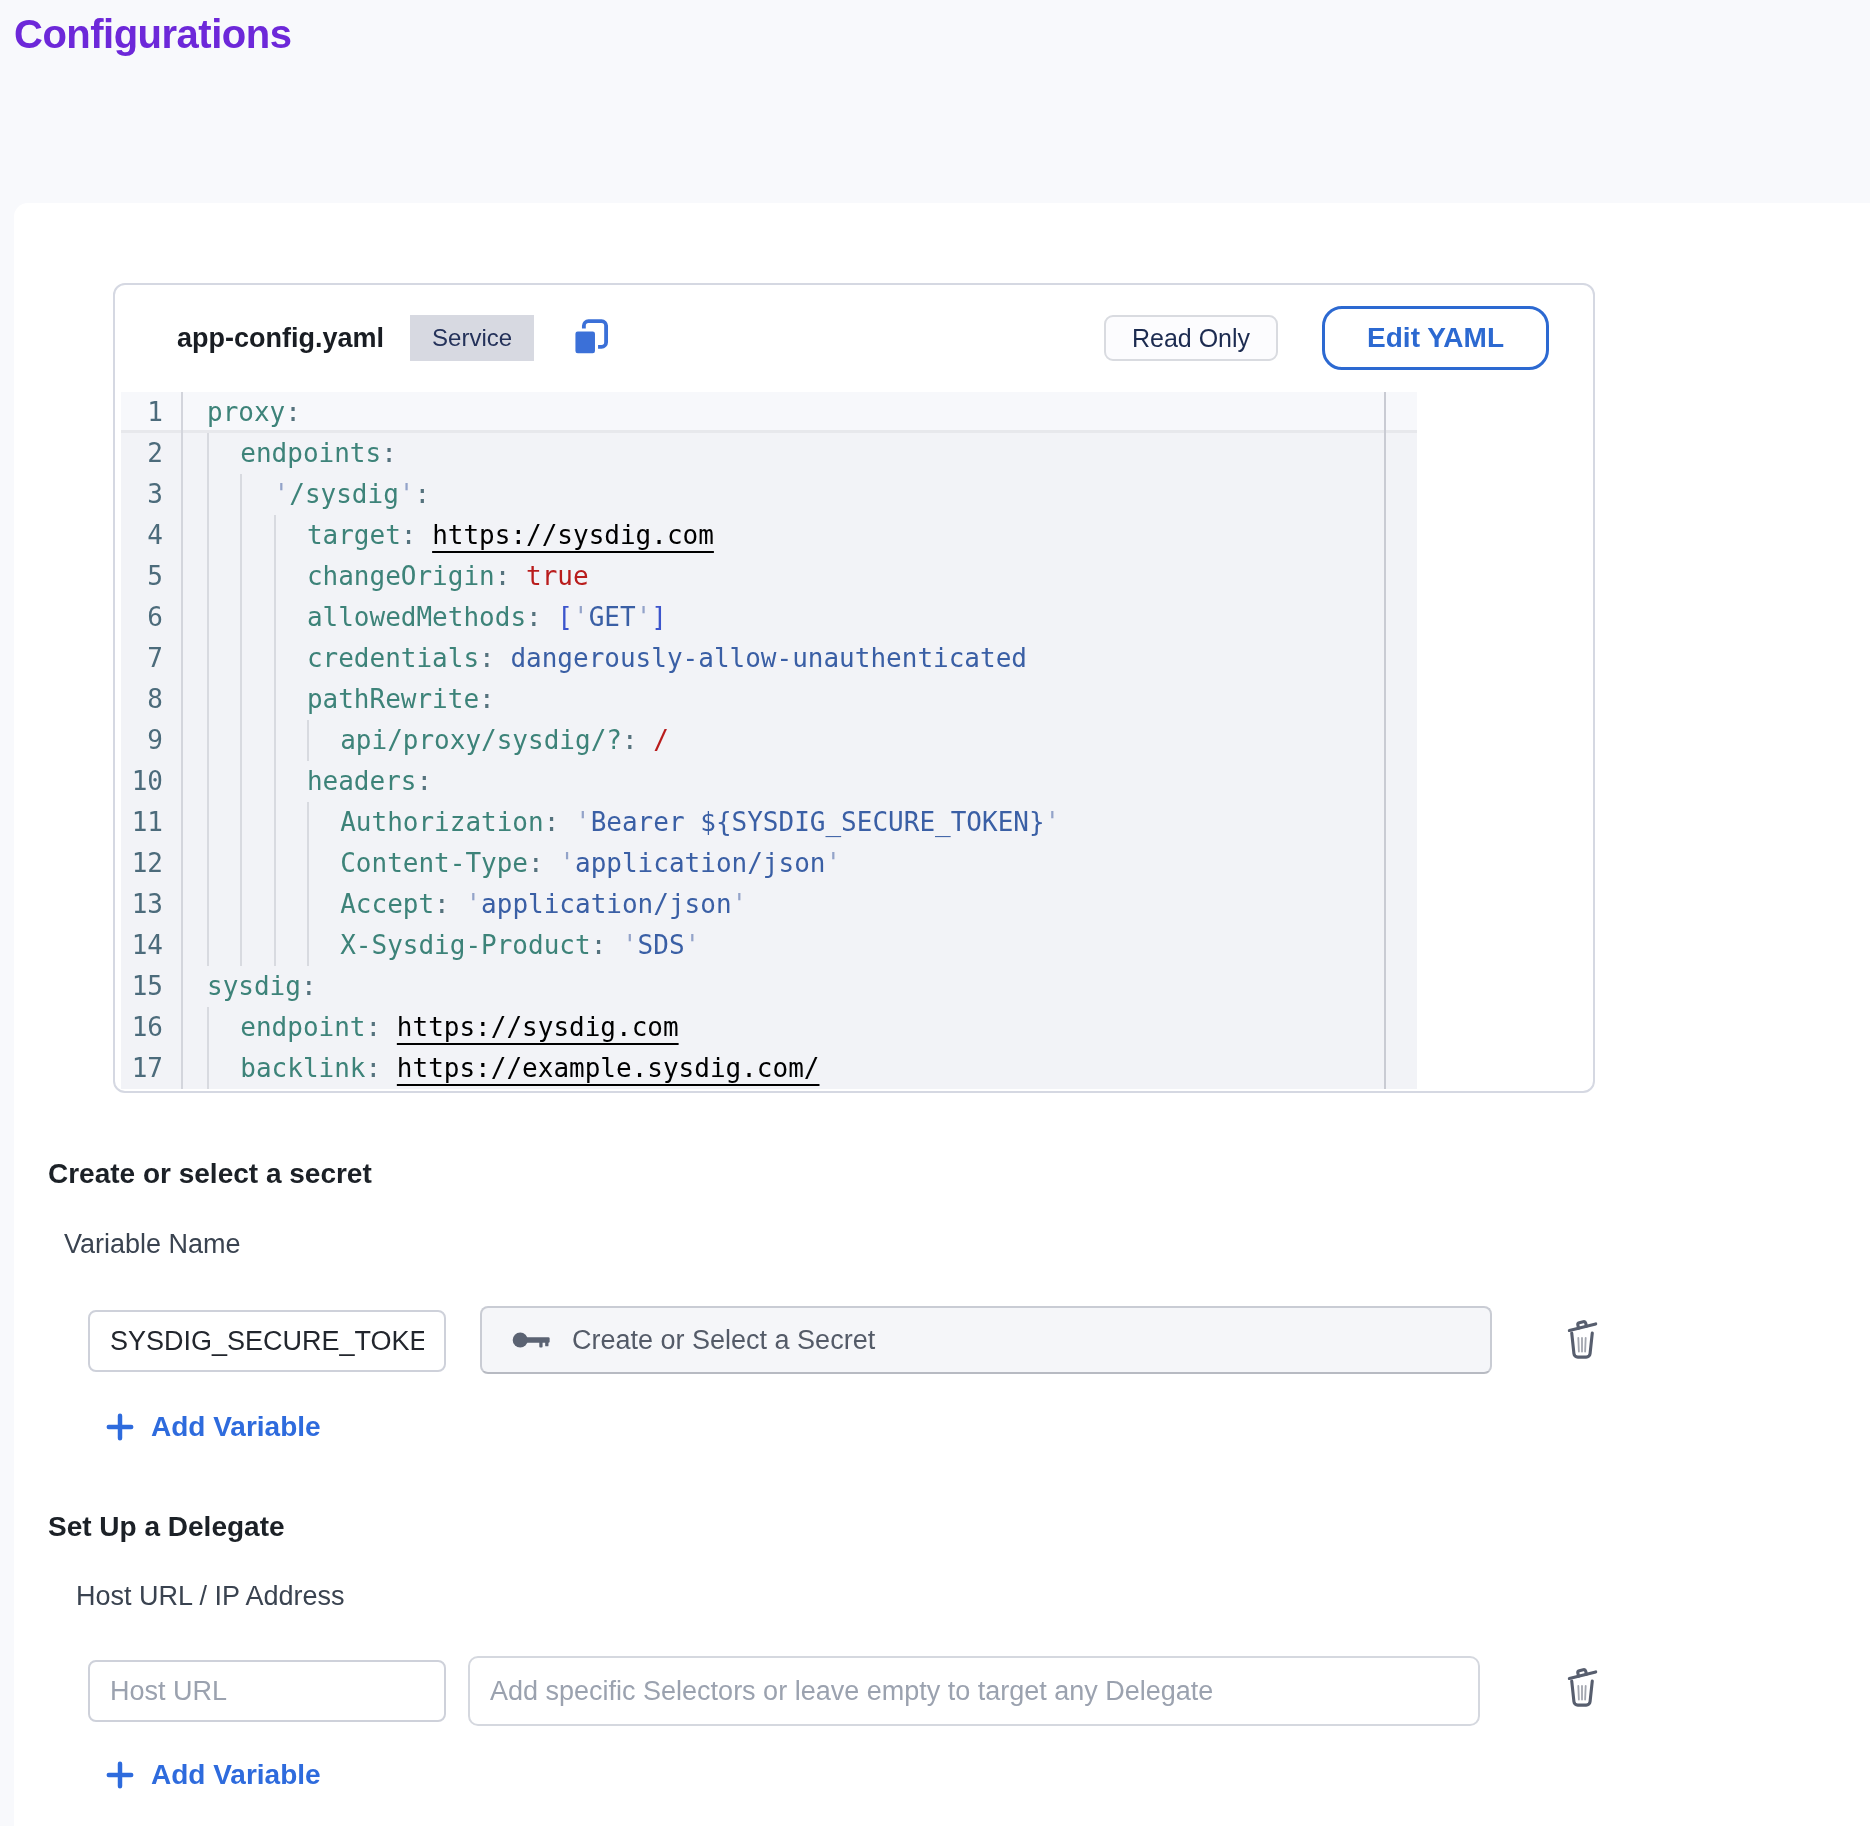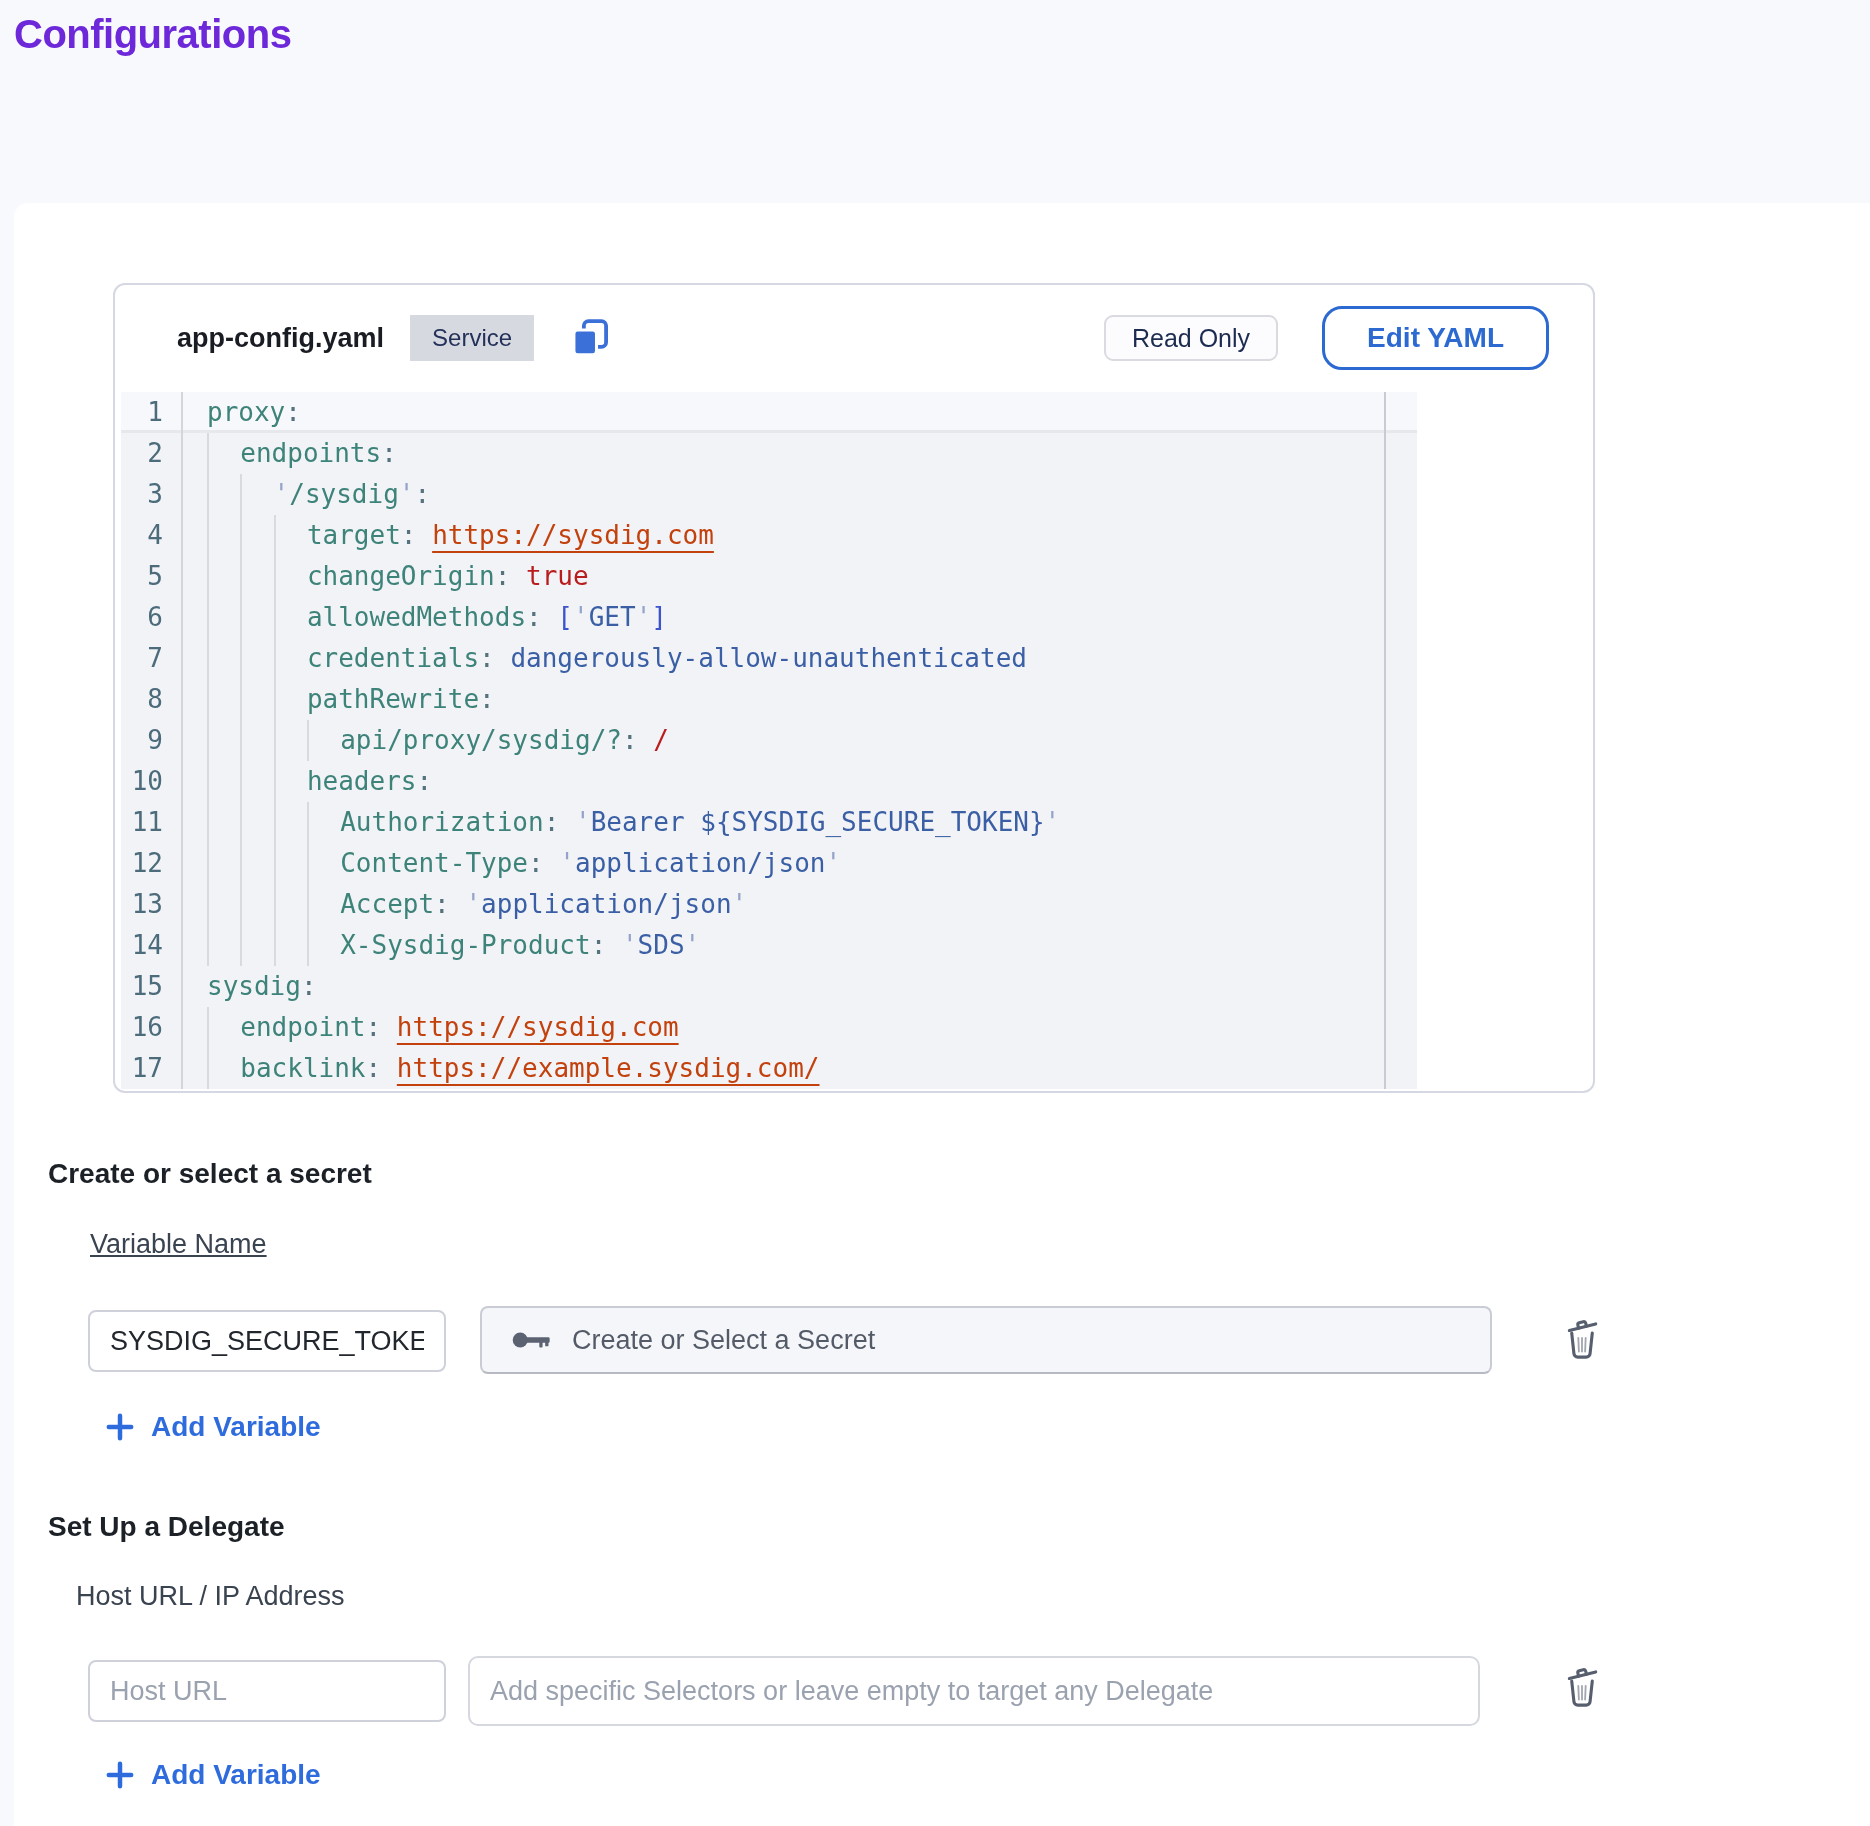--- a/index.html
+++ b/index.html
@@ -40,21 +40,21 @@
   .v-divider{position:absolute;top:0;bottom:0;right:31px;width:2px;background:#c9cbd3;}
   .code-line{display:flex;height:41px;line-height:41px;}
   .code-line.active{background:#f7f8fb;box-shadow:inset 0 -3px 0 #e7e8ec;}
   .ln{width:62px;flex:none;text-align:right;padding-right:18px;color:#4c6b7b;
       border-right:2px solid #d3d5dc;box-sizing:border-box;}
   .lc{display:flex;padding-left:24px;white-space:pre;}
   .lc span{white-space:pre;}
   .g{display:inline-block;width:31.3px;flex:none;border-left:2px solid #d8dae0;}
   .seg.key{color:#3d8379;}
   .seg.punct{color:#55727d;}
-  .seg.link{color:#c2410c;text-decoration:underline;text-underline-offset:7px;
+  .seg.link{color:#000000;text-decoration:underline;text-underline-offset:7px;
             text-decoration-thickness:2px;}
   .seg.bool{color:#b91c1c;}
   .seg.br{color:#3c55cc;}
   .seg.q{color:#93a3c9;}
   .seg.str{color:#3a5fa5;}
 
   
   .section-heading{position:absolute;font-size:28px;font-weight:700;color:#1c2127;}
   .field-label{position:absolute;font-size:27px;color:#3a4350;}
 
@@ -169,21 +169,21 @@
             <div class="code-line">
               <span class="ln">17</span>
               <span class="lc"><span class="g"></span><span class="seg key">backlink</span><span class="seg punct">: </span><span class="seg link">https://example.sysdig.com/</span></span>
             </div>
           </div>
         <div class="v-divider"></div>
       </div>
     </div>
 
     <div class="section-heading" style="left:34px;top:955px;">Create or select a secret</div>
-    <div class="field-label" style="left:76px;top:1026px;text-decoration:underline;">Variable Name</div>
+    <div class="field-label" style="left:50px;top:1026px;">Variable Name</div>
 
     <input class="text-input" style="left: 74px; top: 1107px; width: 358px; height: 62px;" value="SYSDIG_SECURE_TOKEN">
 
     <div class="secret-select" style="left:466px;top:1103px;">
       <svg width="40" height="22" viewBox="0 0 34 18" fill="#5b6373">
         <circle cx="7" cy="9" r="6.4"></circle>
         <rect x="11" y="6.6" width="21" height="4.8" rx="1.2"></rect>
         <rect x="23.2" y="10" width="2.8" height="5.4" rx="0.8"></rect>
         <rect x="28.2" y="10" width="2.8" height="4.4" rx="0.8"></rect>
       </svg>

